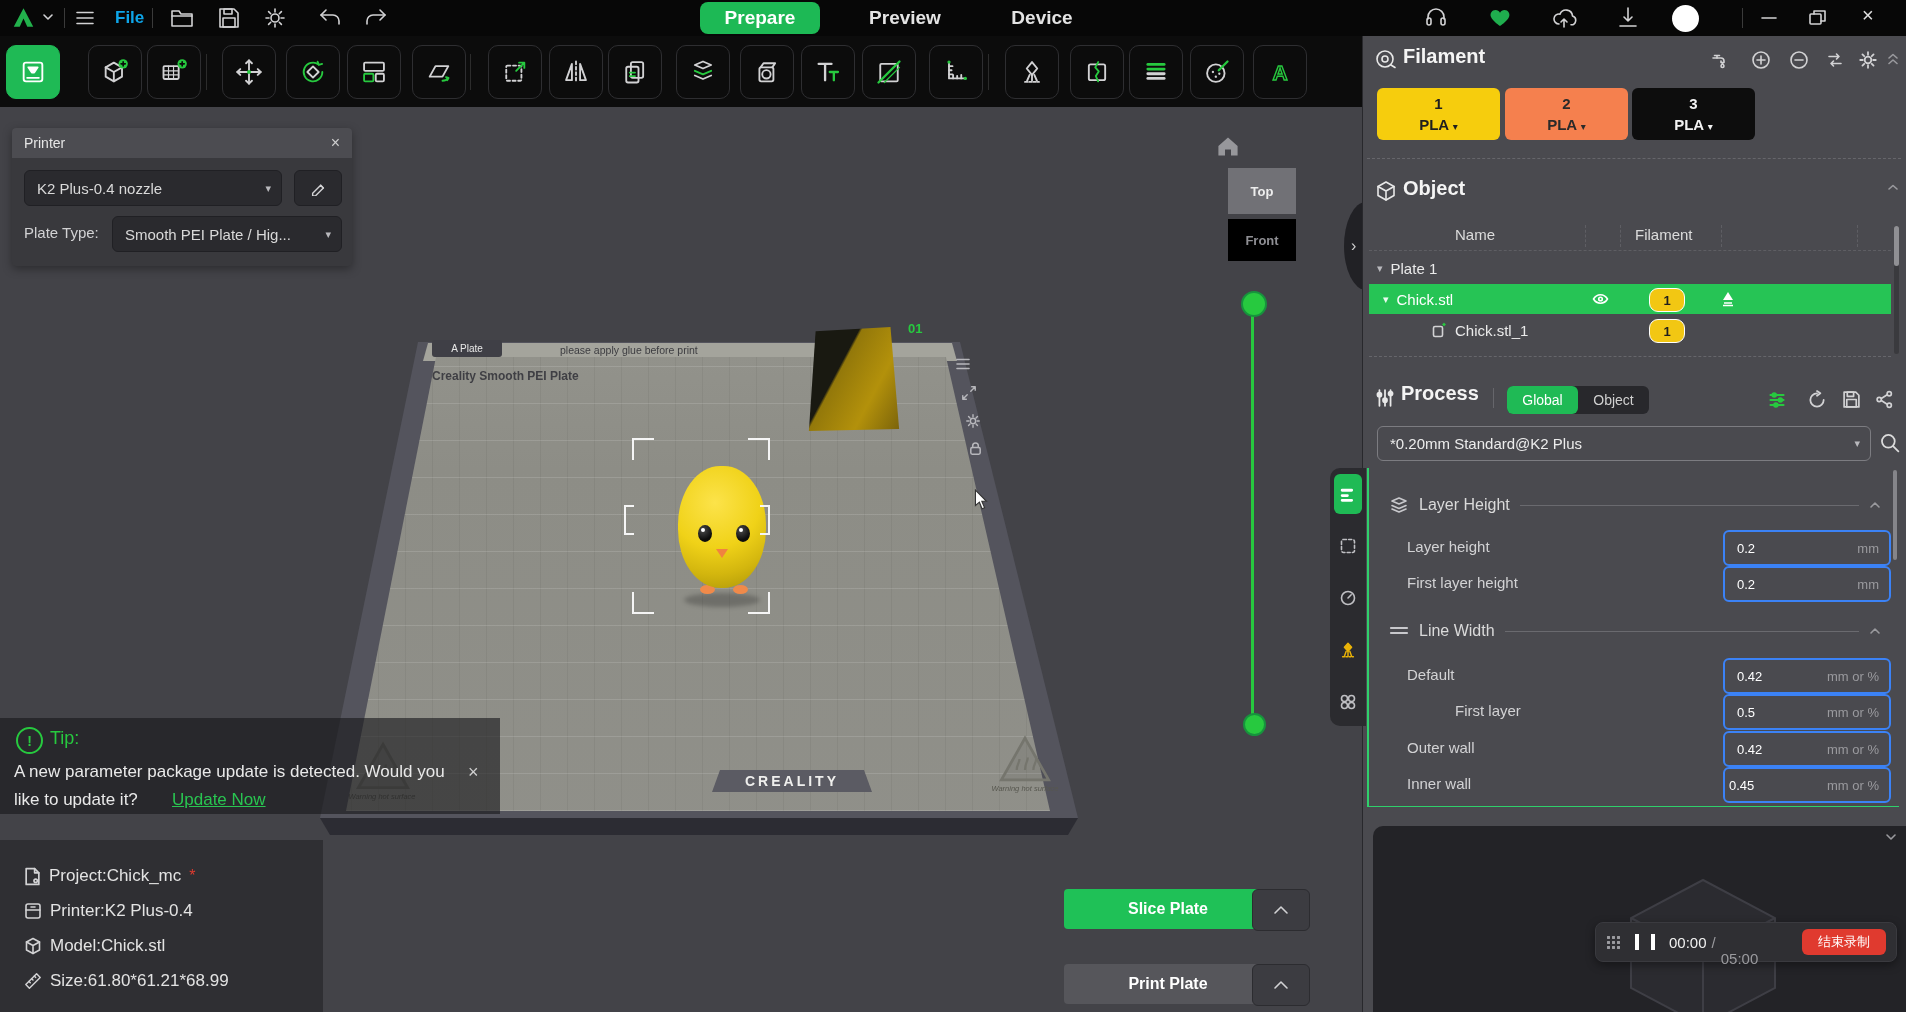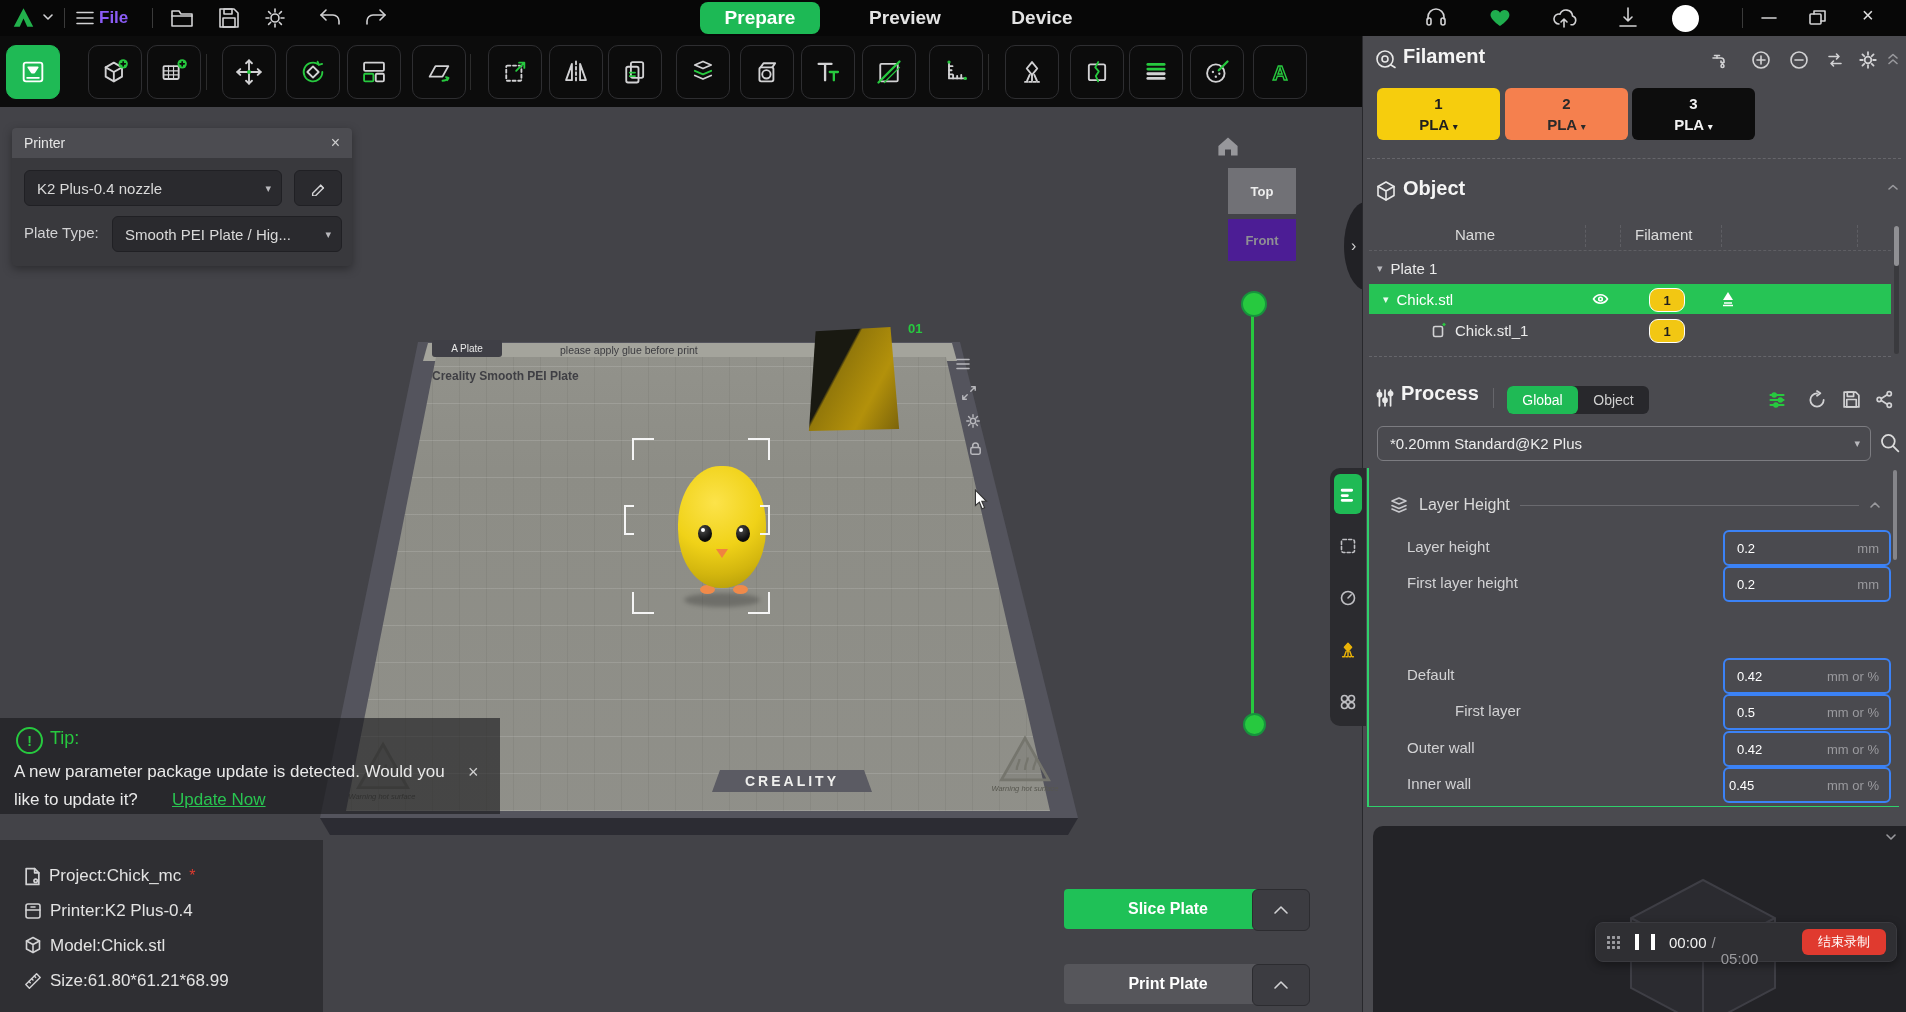--- a/index.html
+++ b/index.html
@@ -70,21 +70,21 @@
       <svg width="12" height="10" viewBox="0 0 12 10" class="ico">
           <path d="M2 3l4 4 4-4"></path>
         </svg>
     </div>
     <div class="abs vsep" style="left:64px;top:8px;height:20px;"></div>
     <div class="abs" style="left:76px;top:10px;">
       <svg width="18" height="16" viewBox="0 0 18 16" class="ico">
           <path d="M1 2.5h16M1 8h16M1 13.5h16"></path>
         </svg>
     </div>
-    <div class="abs" style="left:99px;top:8px;font-size:17px;font-weight:bold;color:#8b5cf6;">File</div>
+    <div class="abs" style="left:115px;top:8px;font-size:17px;font-weight:bold;color:#0ea5e9;">File</div>
     <div class="abs vsep" style="left:152px;top:8px;height:20px;"></div>
     <div class="abs" style="left:170px;top:7px;">
       <svg width="24" height="22" viewBox="0 0 24 22" class="ico">
           <path d="M2 4h7l2 3h11v12H2z"></path>
           <path d="M2 9h20"></path>
         </svg>
     </div>
     <div class="abs" style="left:218px;top:7px;">
       <svg width="22" height="22" viewBox="0 0 22 22" class="ico">
           <path d="M2 2h14l4 4v14H2z"></path>
@@ -404,21 +404,21 @@
         <span class="caret" style="position:absolute;right:10px;">▾</span>
       </div>
     </div>
 
     <div class="abs" style="left:1216px;top:28px;">
       <svg width="24" height="22" viewBox="0 0 20 18">
           <path d="M2 9l8-7 8 7v8h-5.5v-5h-5v5H2z" fill="#97979b"></path>
         </svg>
     </div>
     <div class="abs" style="left:1228px;top:61px;width:68px;height:46px;background:#717176;display:flex;align-items:center;justify-content:center;font-size:13px;font-weight:bold;color:#ededed;">Top</div>
-    <div class="abs" style="left:1228px;top:112px;width:68px;height:42px;background:#4c1d95;display:flex;align-items:center;justify-content:center;font-size:13px;font-weight:bold;color:#8f8f94;">Front</div>
+    <div class="abs" style="left:1228px;top:112px;width:68px;height:42px;background:#000000;display:flex;align-items:center;justify-content:center;font-size:13px;font-weight:bold;color:#8f8f94;">Front</div>
     <div class="abs" style="left:1344px;top:95px;width:44px;height:88px;border-radius:50%;background:#212125;display:flex;align-items:center;">
       <span style="margin-left:7px;font-size:16px;color:#cfcfcf;">›</span>
     </div>
 
     <div class="abs" style="left:1251px;top:196px;width:3px;height:418px;background:#27c93f;"></div>
     <div class="abs" style="left:1241px;top:184px;width:22px;height:22px;border-radius:50%;background:#27c93f;border:2px solid #17933d;"></div>
     <div class="abs" style="left:1243px;top:606px;width:19px;height:19px;border-radius:50%;background:#27c93f;border:2px solid #17933d;"></div>
 
     <div class="abs toast" style="left:0;top:611px;width:500px;height:96px;">
       <div class="abs" style="left:16px;top:9px;width:23px;height:23px;border:2px solid #27c93f;border-radius:50%;display:flex;align-items:center;justify-content:center;font-weight:bold;color:#27c93f;font-size:14px;">!</div>
@@ -439,21 +439,21 @@
         <span style="font-size:17px;color:#e3e3e3;">Project:Chick_mc</span>
         <span style="font-size:16px;color:#e03a2f;">*</span>
       </div>
       <div class="abs" style="left:24px;top:61px;display:flex;align-items:center;gap:8px;">
         <svg width="18" height="18" viewBox="0 0 18 18" class="ico">
             <rect x="2" y="2" width="14" height="14" rx="2"></rect>
             <path d="M2 8h14M7 5h4"></path>
           </svg>
         <span style="font-size:17px;color:#e3e3e3;">Printer:K2 Plus-0.4</span>
       </div>
-      <div class="abs" style="left:24px;top:96px;display:flex;align-items:flex-start;gap:8px;">
+      <div class="abs" style="left:24px;top:96px;display:flex;align-items:center;gap:8px;">
         <svg width="18" height="18" viewBox="0 0 18 18" class="ico">
             <path d="M9 1.5L15.5 5v8L9 16.5 2.5 13V5z"></path>
             <path d="M2.5 5L9 8.5 15.5 5M9 8.5v8"></path>
           </svg>
         <span style="font-size:17px;color:#e3e3e3;">Model:Chick.stl</span>
       </div>
       <div class="abs" style="left:24px;top:131px;display:flex;align-items:center;gap:8px;">
         <svg width="18" height="18" viewBox="0 0 20 20" class="ico">
             <path d="M2 14L14 2l4 4L6 18z"></path>
             <path d="M5.5 10.5L7 12M8.5 7.5L10 9M11.5 4.5L13 6"></path>
@@ -712,20 +712,30 @@
       <div class="inputbox" style="left:354px;top:62px;width:164px;">
         <span style="margin-left:12px;color:#fff;">0.2</span>
         <span style="position:absolute;right:10px;color:#9a9a9e;">mm</span>
       </div>
       <div class="plabel" style="left:38px;top:106px;">First layer height</div>
       <div class="inputbox" style="left:354px;top:98px;width:164px;">
         <span style="margin-left:12px;color:#fff;">0.2</span>
         <span style="position:absolute;right:10px;color:#9a9a9e;">mm</span>
       </div>
 
+      <div class="grouphead" style="left:20px;top:154px;width:492px;">
+        <svg width="20" height="14" viewBox="0 0 20 14" class="ico" style="stroke:#c8c8cc;stroke-width:2.2;">
+            <path d="M2 4h16M2 9h16"></path>
+          </svg>
+        <span style="margin-left:10px;">Line Width</span>
+        <span class="hrule"></span>
+        <svg width="12" height="8" viewBox="0 0 12 8" class="ico" style="stroke:#9a9a9e;">
+            <path d="M2 6l4-4 4 4"></path>
+          </svg>
+      </div>
 
       <div class="plabel" style="left:38px;top:198px;">Default</div>
       <div class="inputbox" style="left:354px;top:190px;width:164px;">
         <span style="margin-left:12px;color:#fff;">0.42</span>
         <span style="position:absolute;right:10px;color:#9a9a9e;">mm or %</span>
       </div>
       <div class="plabel" style="left:38px;top:234px;margin-left:48px;">First layer</div>
       <div class="inputbox" style="left:354px;top:226px;width:164px;">
         <span style="margin-left:12px;color:#fff;">0.5</span>
         <span style="position:absolute;right:10px;color:#9a9a9e;">mm or %</span>

